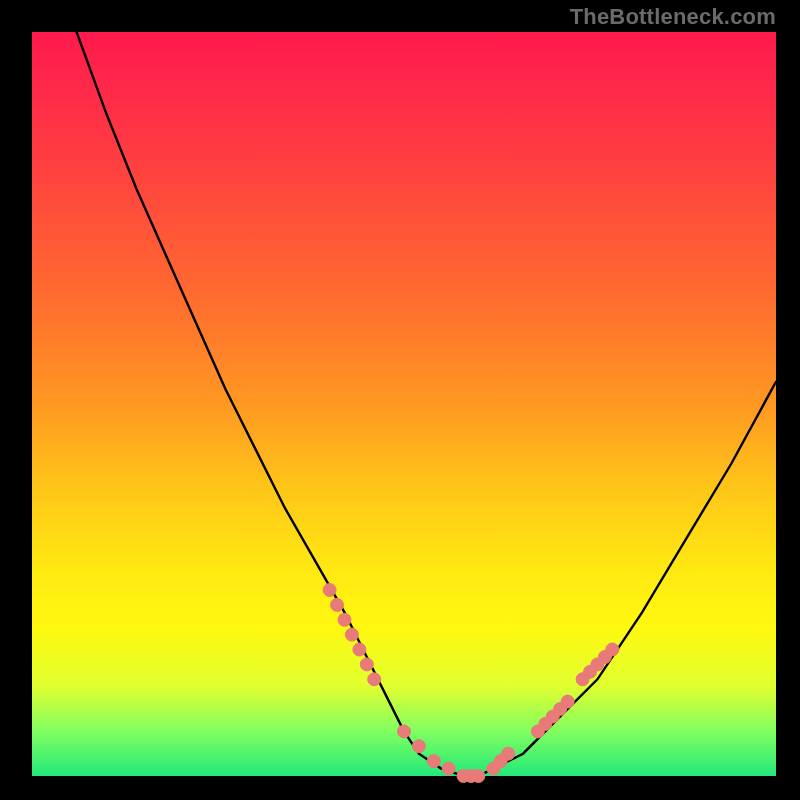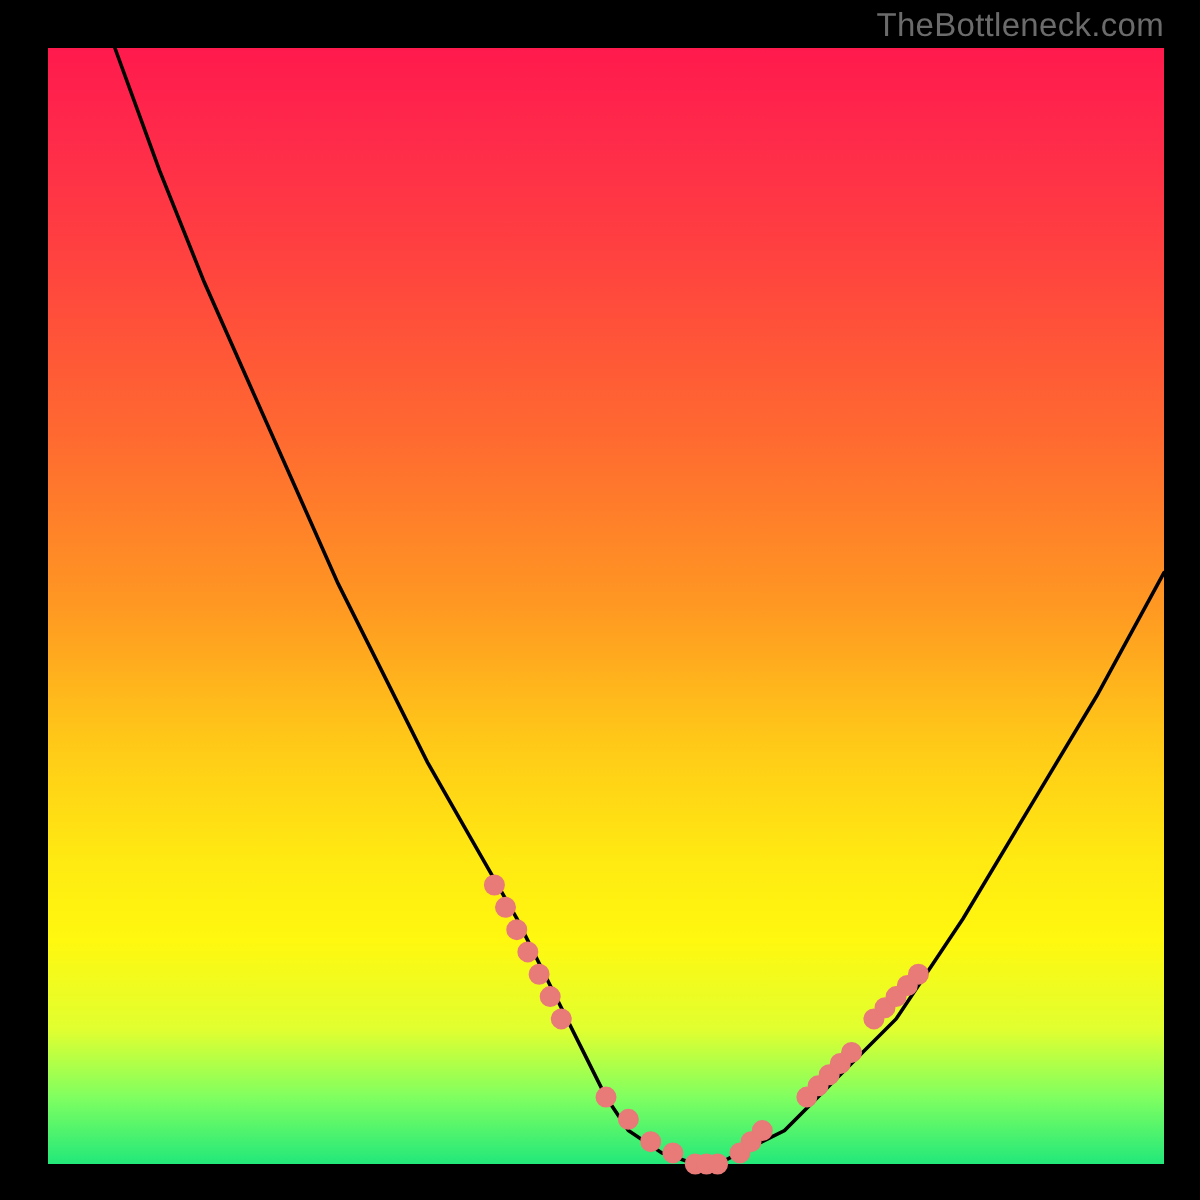--- a/index.html
+++ b/index.html
@@ -36,21 +36,21 @@
       #e0ff30 88%,
       #80ff60 94%,
       #22e87a 100%);
   }
   .watermark {
     position: absolute;
     top: 4px;
     right: 24px;
     color: #6b6b6b;
     font-size: 22px;
-    font-weight: 400;
+    font-weight: 700;
     letter-spacing: 0.2px;
     user-select: none;
   }
   svg.curve {
     position: absolute;
     left: 0; top: 0;
     width: 744px; height: 744px;
     overflow: visible;
   }
   .curve-path {

